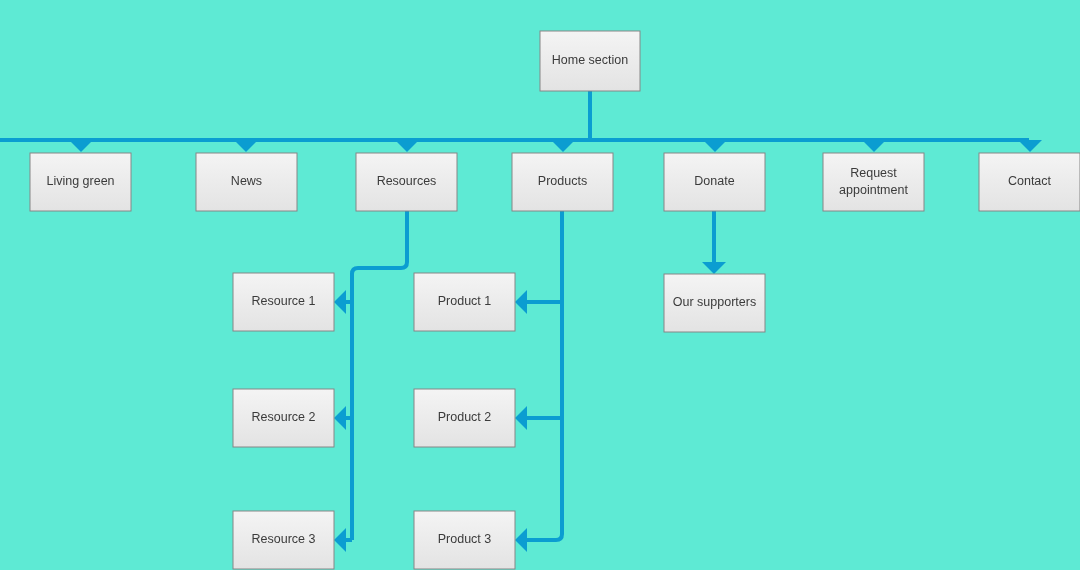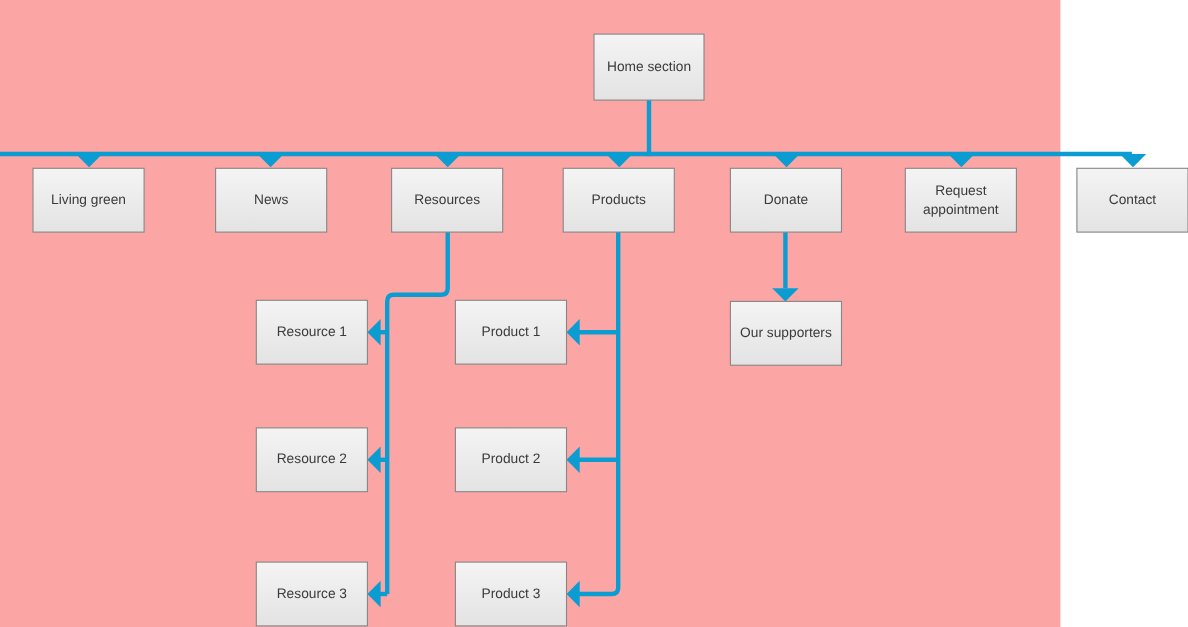--- a/index.html
+++ b/index.html
@@ -8,23 +8,23 @@
     background: #ffffff;
   }
   body {
     width: 1080px;
     height: 570px;
     overflow: hidden;
     font-family: "Liberation Sans", sans-serif;
   }
   #sitemap-root {
     position: relative;
-    width: 964px;
+    width: 1080px;
     height: 570px;
-    background: #fca5a5;
+    background: #5eead4;
   }
   svg.diagram {
     position: absolute;
     left: 0;
     top: 0;
     width: 1080px;
     height: 570px;
     display: block;
   }
   .node-label {

